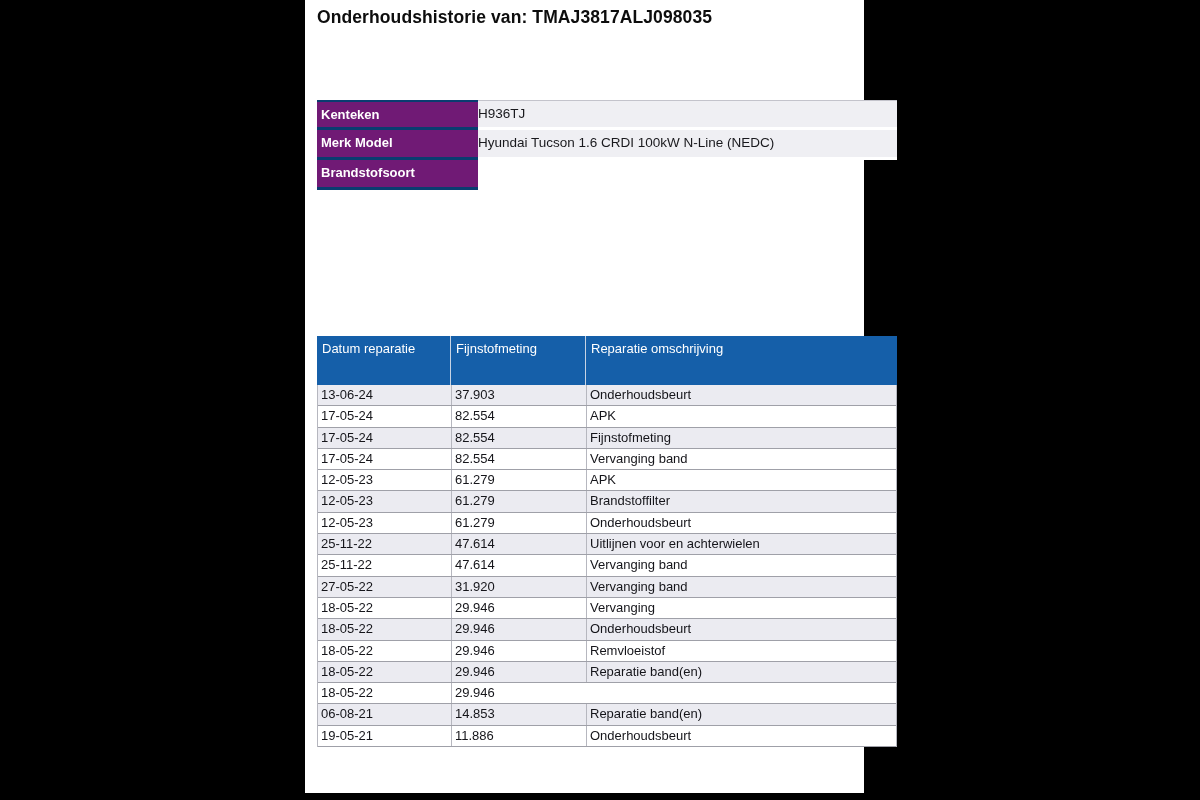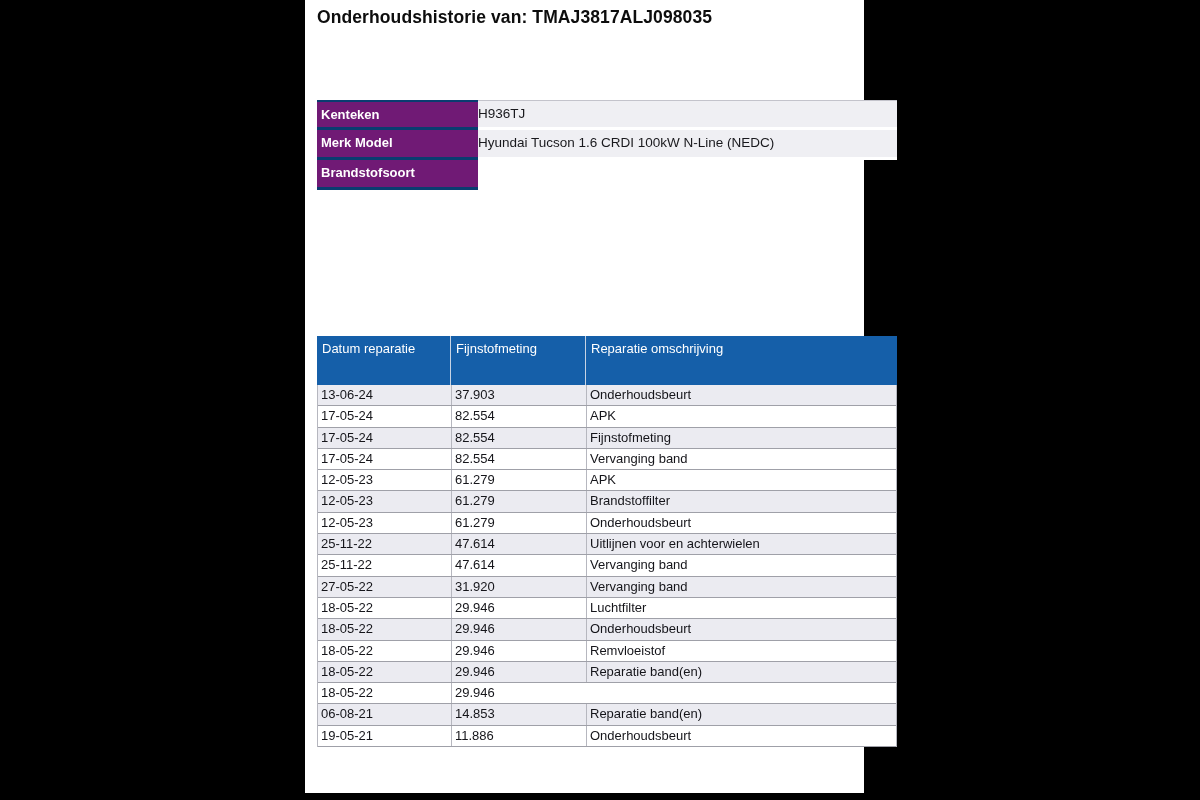--- a/index.html
+++ b/index.html
@@ -192,21 +192,21 @@
             <div class="mt-cell c3">Vervanging band</div>
           </div>
           <div class="mt-row alt">
             <div class="mt-cell c1">27-05-22</div>
             <div class="mt-cell c2">31.920</div>
             <div class="mt-cell c3">Vervanging band</div>
           </div>
           <div class="mt-row">
             <div class="mt-cell c1">18-05-22</div>
             <div class="mt-cell c2">29.946</div>
-            <div class="mt-cell c3">Luchtfilter</div>
+            <div class="mt-cell c3">Vervanging</div>
           </div>
           <div class="mt-row alt">
             <div class="mt-cell c1">18-05-22</div>
             <div class="mt-cell c2">29.946</div>
             <div class="mt-cell c3">Onderhoudsbeurt</div>
           </div>
           <div class="mt-row">
             <div class="mt-cell c1">18-05-22</div>
             <div class="mt-cell c2">29.946</div>
             <div class="mt-cell c3">Remvloeistof</div>

